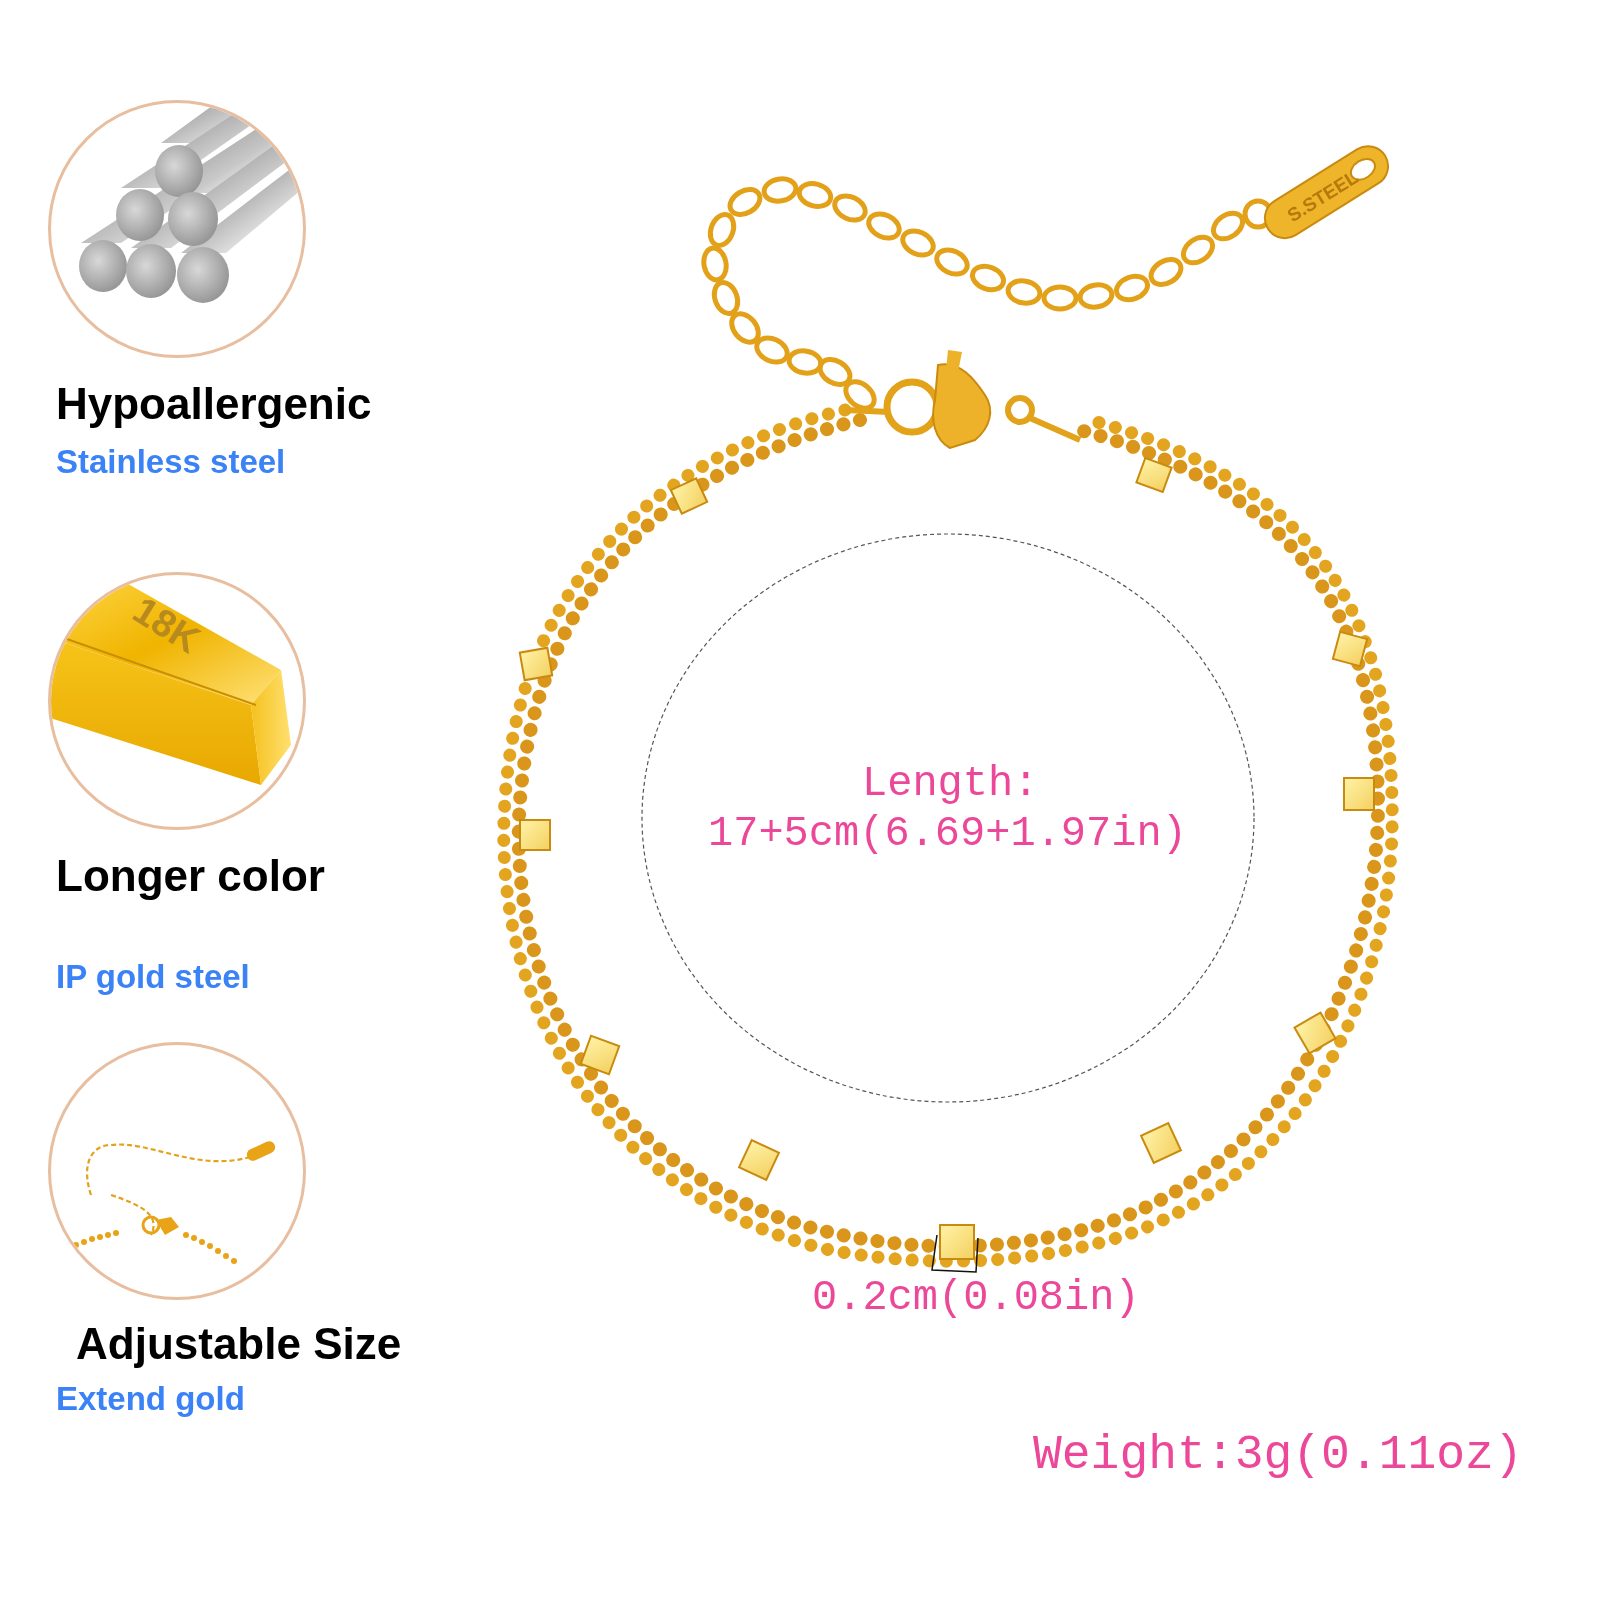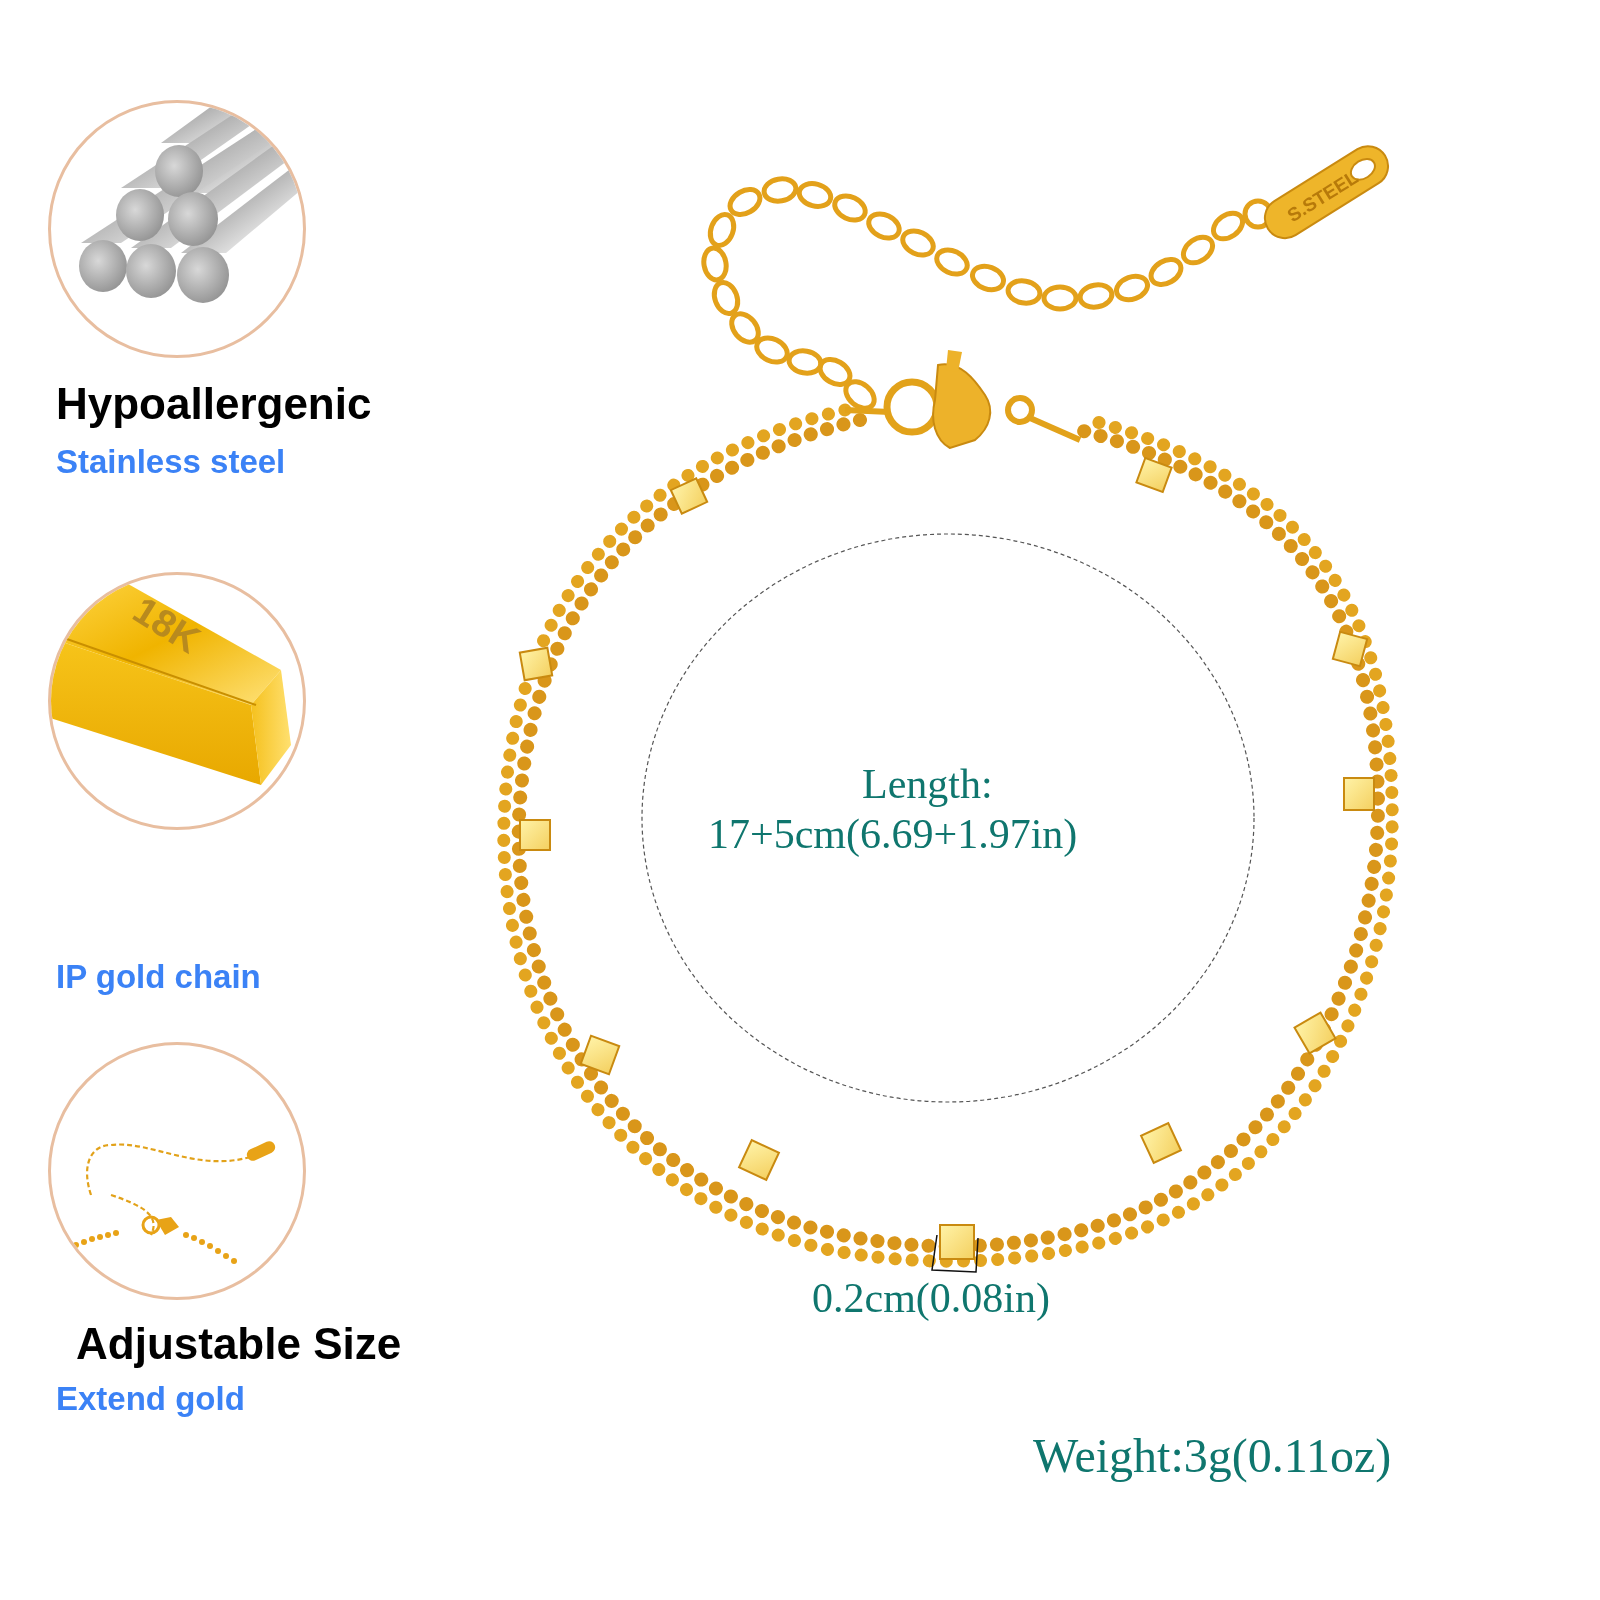--- a/index.html
+++ b/index.html
@@ -11,21 +11,21 @@
   }
   .feature-title {
     position: absolute; left: 56px; font-weight: bold; font-size: 44px; line-height: 47px; color: #000;
     font-family: "Liberation Sans", sans-serif;
   }
   .feature-sub {
     position: absolute; left: 56px; font-size: 33px; color: #3b82f6; font-weight: bold;
     font-family: "Liberation Sans", sans-serif;
   }
 
-  .spec-text { position: absolute; font-family: Liberation Serif, serif; color: #0f766e; }
+  .spec-text { position: absolute; font-family: Liberation Mono, monospace; color: #ec4899; }
 
   svg { display: block; }
 </style>
 </head>
 <body>
 
 <div class="feature-circle" style="left:48px; top:100px;">
   <svg width="252" height="252" viewBox="0 0 252 252">
     <defs>
       <linearGradient id="rodBody" x1="0" y1="0" x2="1" y2="1">
@@ -78,22 +78,23 @@
       </linearGradient>
     </defs>
     <polygon points="-10,60 70,5 230,95 200,130" fill="url(#goldTop)"></polygon>
     <polygon points="-10,60 200,130 210,210 -10,140" fill="url(#goldSide)"></polygon>
     <polygon points="200,130 230,95 240,170 210,210" fill="url(#goldFront)"></polygon>
     <line x1="10" y1="62" x2="205" y2="130" stroke="#c98f00" stroke-width="2"></line>
     <text x="80" y="60" font-family="Liberation Sans, sans-serif" font-weight="bold" font-size="38" fill="#b88a1e" transform="rotate(32 110 50)">18K</text>
   </svg>
 </div>
 <div class="feature-title" style="top:852px;">
-</div>
-<div class="feature-sub" style="top:958px;">IP gold chain</div>
+  <div>Longer color</div>
+</div>
+<div class="feature-sub" style="top:958px;">IP gold steel</div>
 
 <div class="feature-circle" style="left:48px; top:1042px;">
   <svg width="252" height="252" viewBox="0 0 252 252">
     <g fill="none" stroke="#e2a21a" stroke-width="2.2">
       <path d="M40,150 C30,120 40,100 60,100 C100,95 150,130 205,110" stroke-dasharray="5 3"></path>
       <path d="M60,150 C90,160 110,170 100,190" stroke-dasharray="5 3"></path>
     </g>
     <g fill="#e8a317">
       <rect x="195" y="100" width="30" height="12" rx="6" transform="rotate(-25 210 106)"></rect>
     </g>

